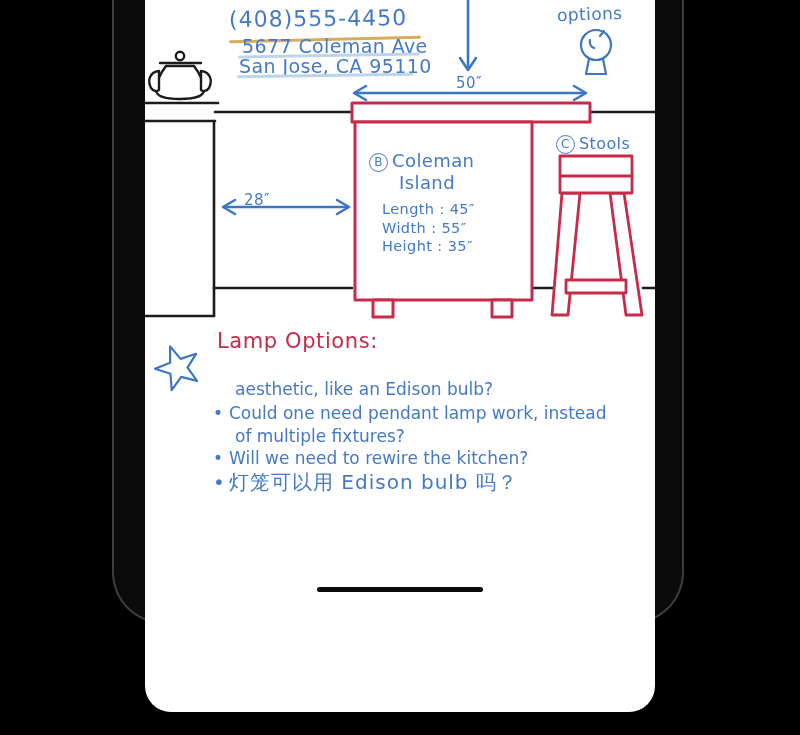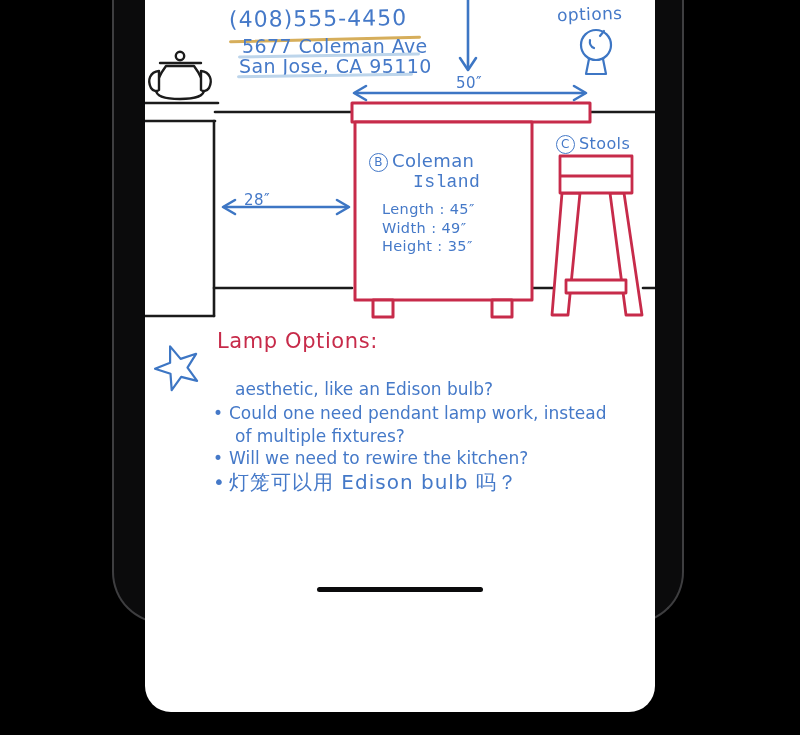--- a/index.html
+++ b/index.html
@@ -14,21 +14,21 @@
   .ul{position:absolute;height:3px;border-radius:2px;}
   .ul-phone{left:84px;top:38px;width:192px;background:#d6ae5b;transform:rotate(-1.4deg);}
   .ul-a1{left:93px;top:54px;width:182px;background:#bdd5eb;transform:rotate(-1deg);}
   .ul-a2{left:92px;top:74px;width:176px;background:#bdd5eb;transform:rotate(-.8deg);}
   .addr1{left:97px;top:35px;font-size:19px;}
   .addr2{left:94px;top:55px;font-size:19px;}
   .options{left:412px;top:4px;font-size:17px;transform:rotate(-2deg);}
   .lbl50{left:311px;top:74px;font-size:15px;}
   .lbl28{left:99px;top:191px;font-size:15px;}
   .island-title{left:224px;top:150px;font-size:18px;line-height:21px;}
-  .island-title .l2{display:block;margin-left:44px;font-family:Liberation Mono, monospace;}
+  .island-title .l2{display:block;margin-left:30px;}
   .circ{display:inline-block;width:17px;height:17px;line-height:17px;font-size:12px;text-align:center;
         border:1.6px solid #4579c8;border-radius:50%;vertical-align:1px;margin-right:4px;}
   .dims{left:237px;top:200px;font-size:14.5px;line-height:18.5px;}
   .stools{left:411px;top:134px;font-size:16px;}
   .lamp-head{left:72px;top:329px;font-size:21px;color:#c72b4a;letter-spacing:.6px;}
   .nrow{position:absolute;left:68px;font-size:17px;color:#4579c8;white-space:nowrap;}
   .nrow .mk{display:inline-block;width:16px;}
   .r1{top:356px;} .r2{top:379px;padding-left:22px;} .r3{top:403px;} .r4{top:426px;padding-left:22px;}
   .r5{top:448px;} .r6{top:469px;font-size:20px;letter-spacing:1px;}
   .home{position:absolute;left:172px;top:587px;width:166px;height:5px;background:#0b0b0c;border-radius:3px;}
@@ -112,21 +112,21 @@
     <div class="ink lbl50">50″</div>
     <div class="ink lbl28">28″</div>
 
     <div class="ink island-title">
       <span class="circ">B</span><span>Coleman</span>
       <span class="l2">Island</span>
     </div>
 
     <div class="ink dims">
       <div>Length : 45″</div>
-      <div>Width : 49″</div>
+      <div>Width : 55″</div>
       <div>Height : 35″</div>
     </div>
 
     <div class="ink stools">
       <span class="circ">C</span><span>Stools</span>
     </div>
 
     <div class="ink lamp-head">Lamp Options:</div>
 
     <div class="nrow r2">

